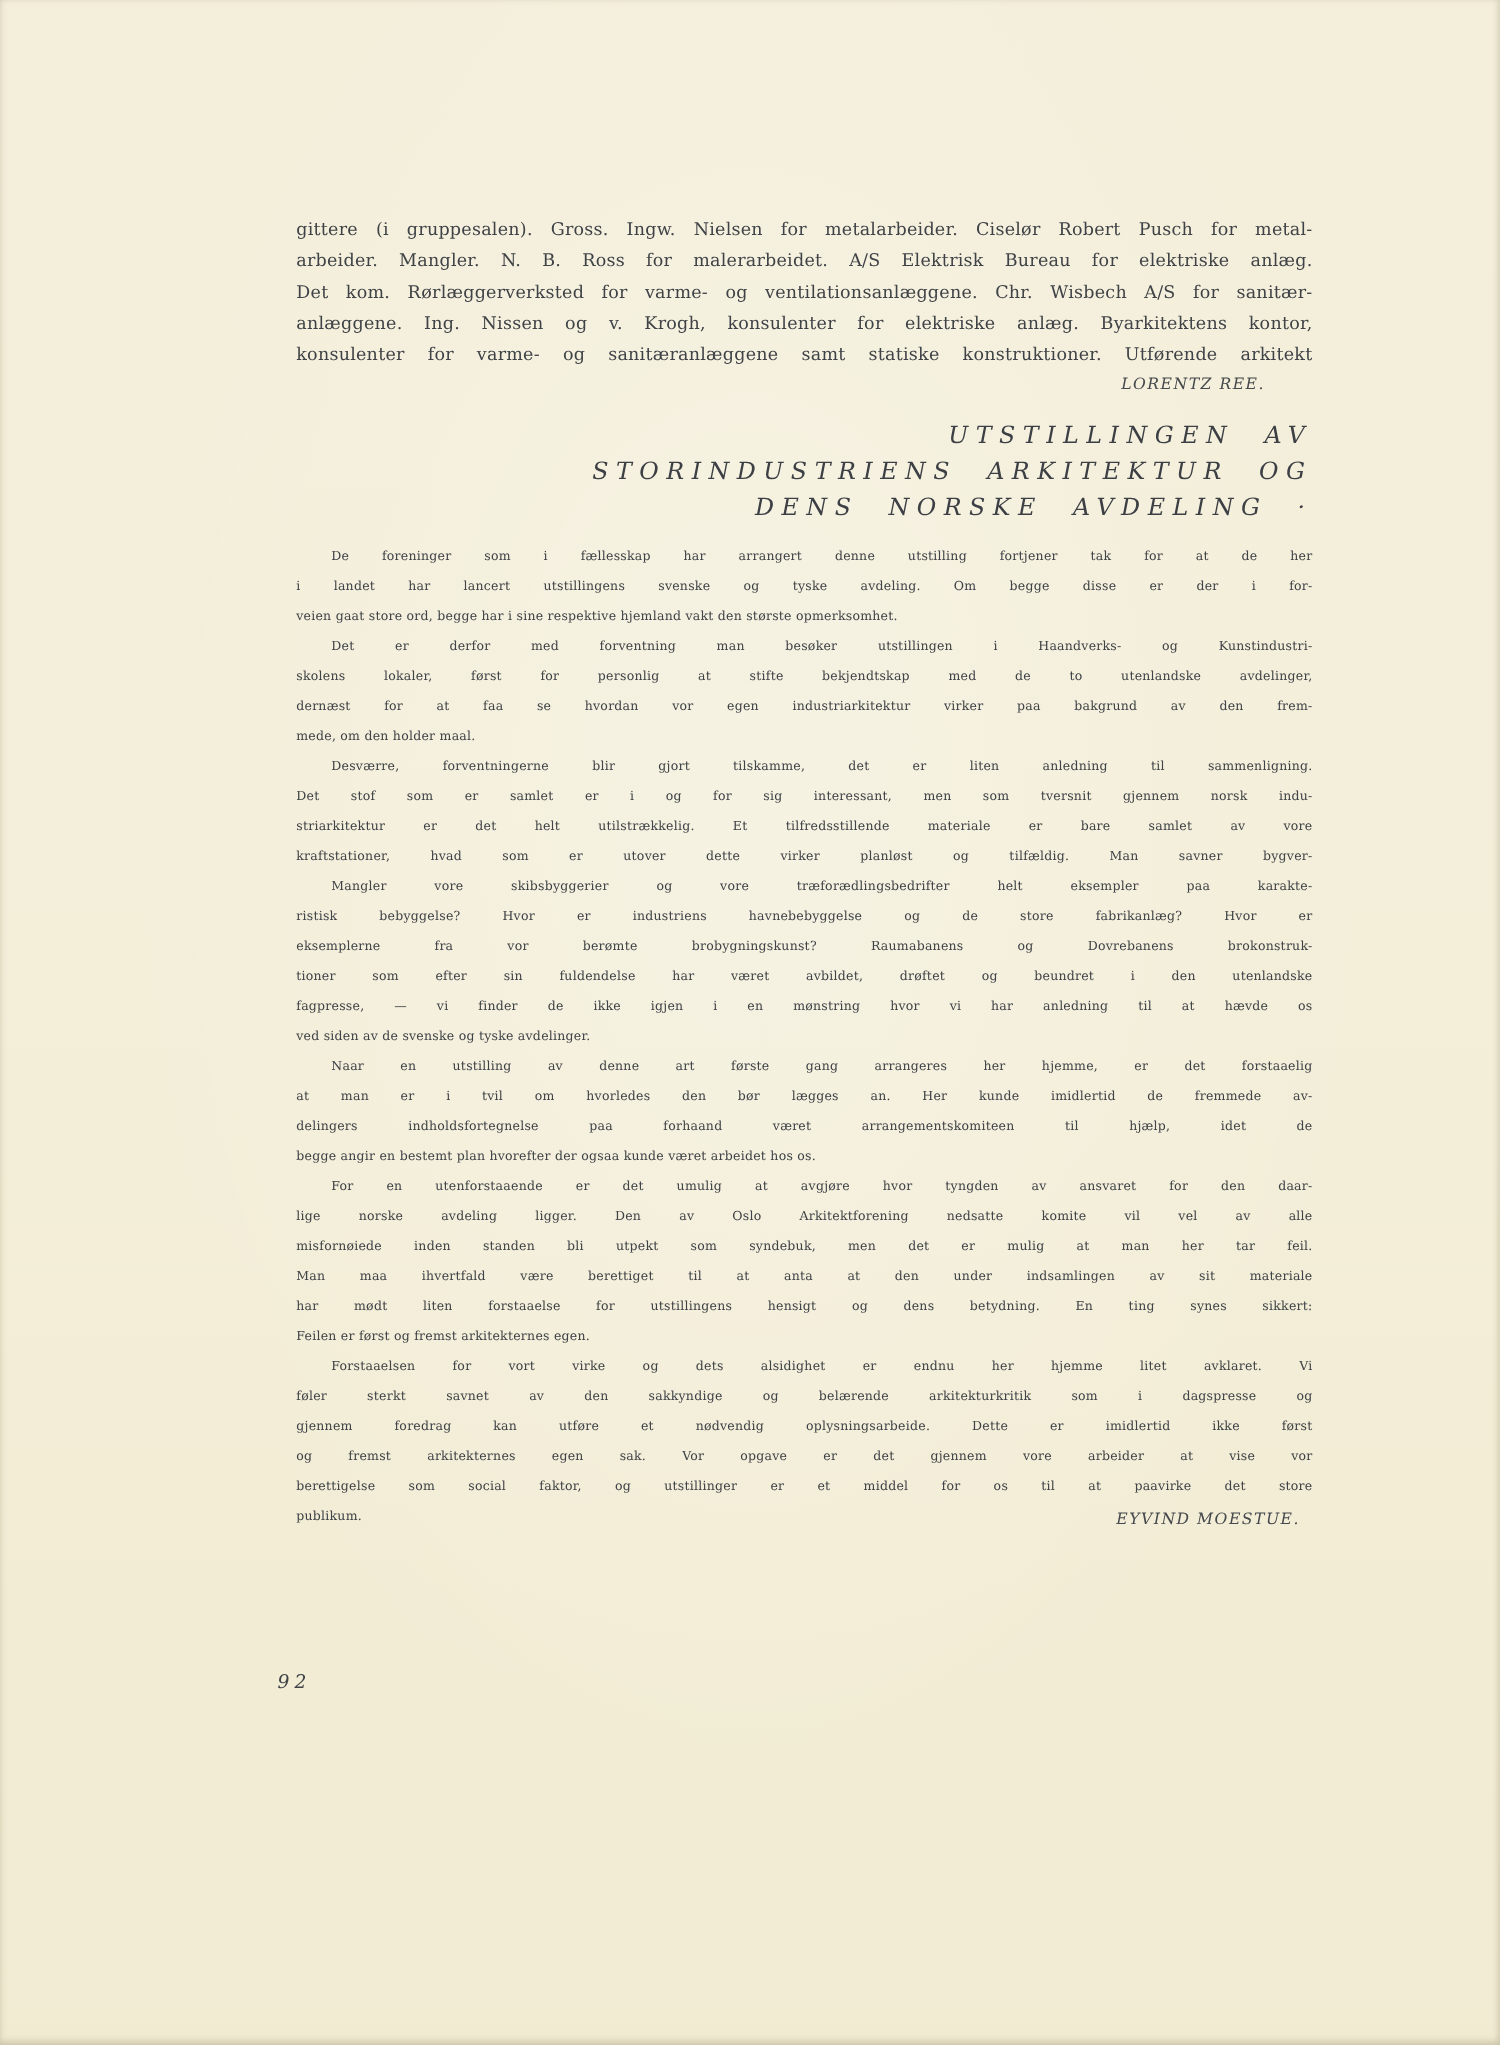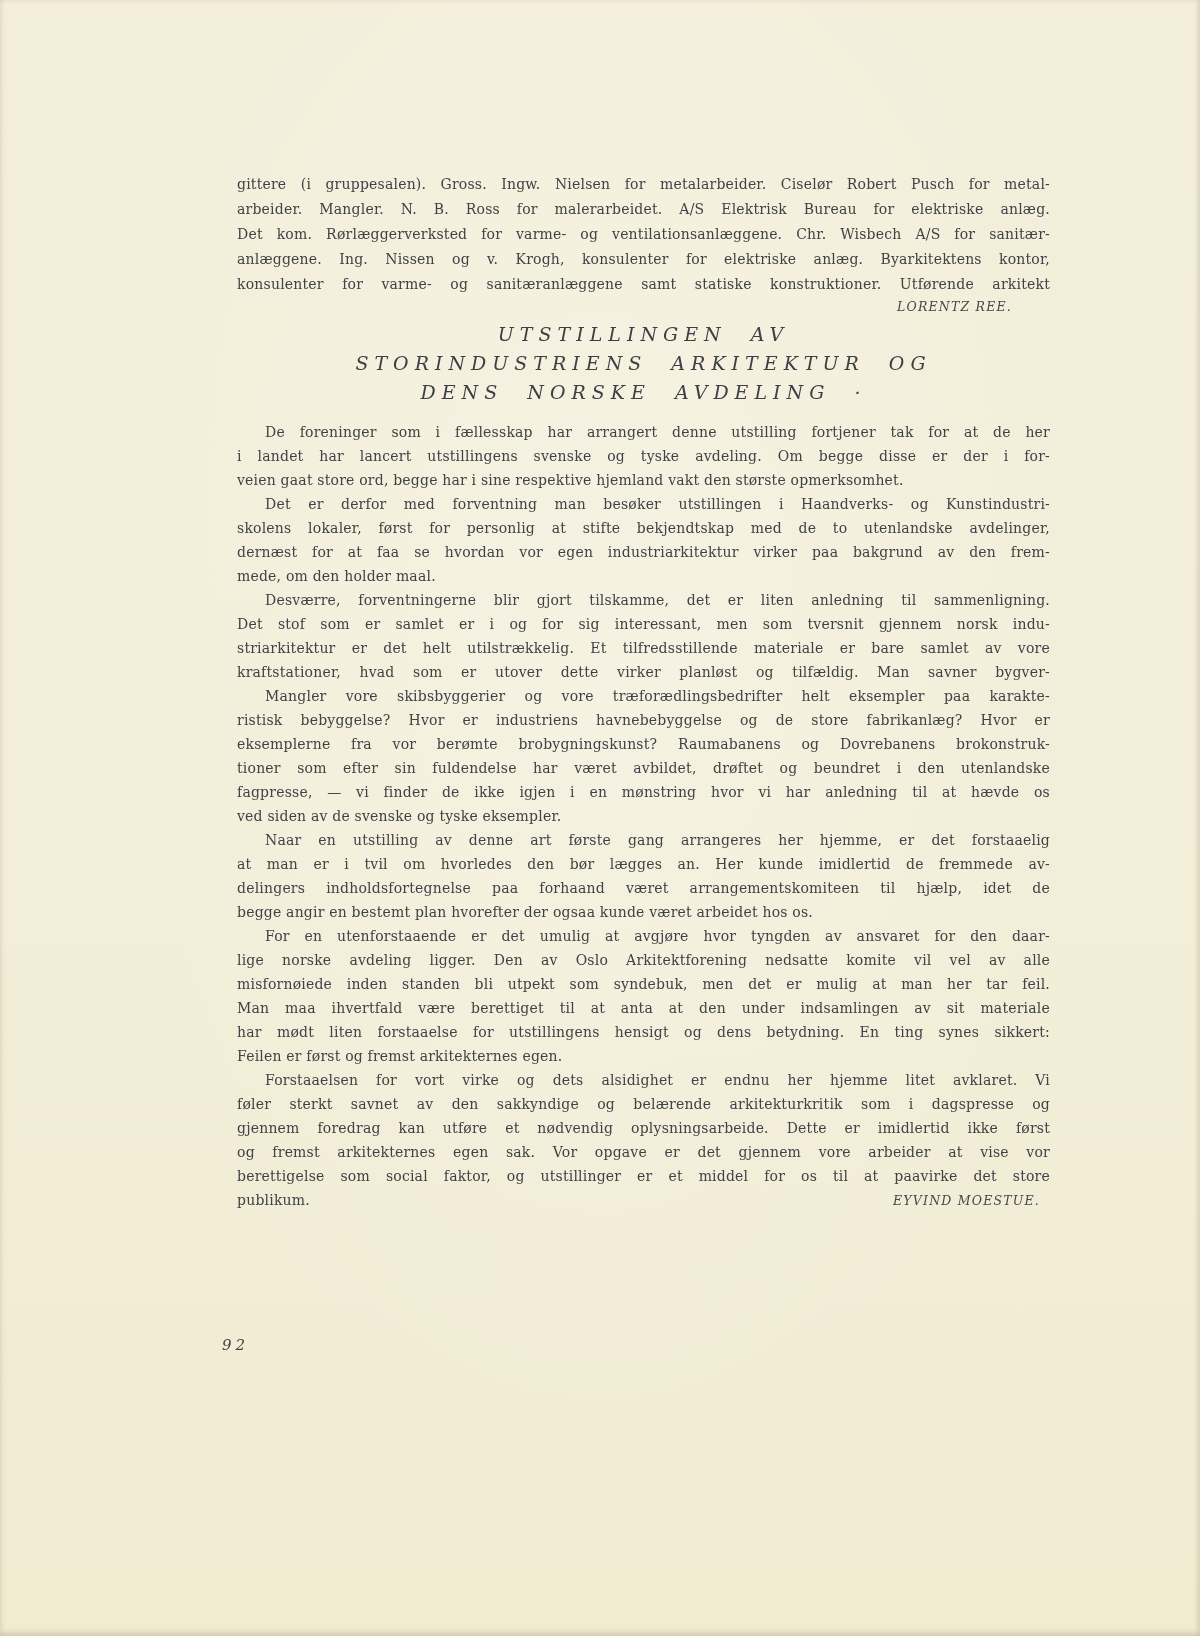--- a/index.html
+++ b/index.html
@@ -21,21 +21,21 @@
   }
   .textblock {
     position: absolute;
     left: 237px;
     top: 172px;
     width: 813px;
   }
   .intro .ln { font-size: 14px; line-height: 25px; }
   .para { margin: 0; }
   .ln {
-    font-size: 14px;
+    font-size: 10px;
     line-height: 24px;
     text-align: left;
     letter-spacing: 0.2px;
     color: #3f4246;
   }
   .ln.just {
     text-align: justify;
     text-align-last: justify;
   }
   .ln.indent { text-indent: 28px; }
@@ -47,23 +47,23 @@
     letter-spacing: 1.2px;
     color: #45484c;
     padding-right: 38px;
   }
   .sig-line.closing {
     margin-top: -21px;
     padding-right: 10px;
     text-align: right;
   }
   .article-title {
-    margin-top: 3px;
+    margin-top: 17px;
     margin-bottom: 13px;
-    text-align: center;
+    text-align: right;
   }
   .article-title .title-ln {
     font-style: italic;
     font-size: 19px;
     line-height: 29px;
     letter-spacing: 6px;
     word-spacing: 12px;
     color: #3c3f44;
   }
   .page-number {
@@ -117,21 +117,21 @@
           <div class="ln just">Det stof som er samlet er i og for sig interessant, men som tversnit gjennem norsk indu-</div>
           <div class="ln just">striarkitektur er det helt utilstrækkelig. Et tilfredsstillende materiale er bare samlet av vore</div>
           <div class="ln just">kraftstationer, hvad som er utover dette virker planløst og tilfældig. Man savner bygver-</div>
         </div>
         <div class="para">
           <div class="ln just indent">Mangler vore skibsbyggerier og vore træforædlingsbedrifter helt eksempler paa karakte-</div>
           <div class="ln just">ristisk bebyggelse? Hvor er industriens havnebebyggelse og de store fabrikanlæg? Hvor er</div>
           <div class="ln just">eksemplerne fra vor berømte brobygningskunst? Raumabanens og Dovrebanens brokonstruk-</div>
           <div class="ln just">tioner som efter sin fuldendelse har været avbildet, drøftet og beundret i den utenlandske</div>
           <div class="ln just">fagpresse, — vi finder de ikke igjen i en mønstring hvor vi har anledning til at hævde os</div>
-          <div class="ln">ved siden av de svenske og tyske eksempler.</div>
+          <div class="ln">ved siden av de svenske og tyske avdelinger.</div>
         </div>
         <div class="para">
           <div class="ln just indent">Naar en utstilling av denne art første gang arrangeres her hjemme, er det forstaaelig</div>
           <div class="ln just">at man er i tvil om hvorledes den bør lægges an. Her kunde imidlertid de fremmede av-</div>
           <div class="ln just">delingers indholdsfortegnelse paa forhaand været arrangementskomiteen til hjælp, idet de</div>
           <div class="ln">begge angir en bestemt plan hvorefter der ogsaa kunde været arbeidet hos os.</div>
         </div>
         <div class="para">
           <div class="ln just indent">For en utenforstaaende er det umulig at avgjøre hvor tyngden av ansvaret for den daar-</div>
           <div class="ln just">lige norske avdeling ligger. Den av Oslo Arkitektforening nedsatte komite vil vel av alle</div>

